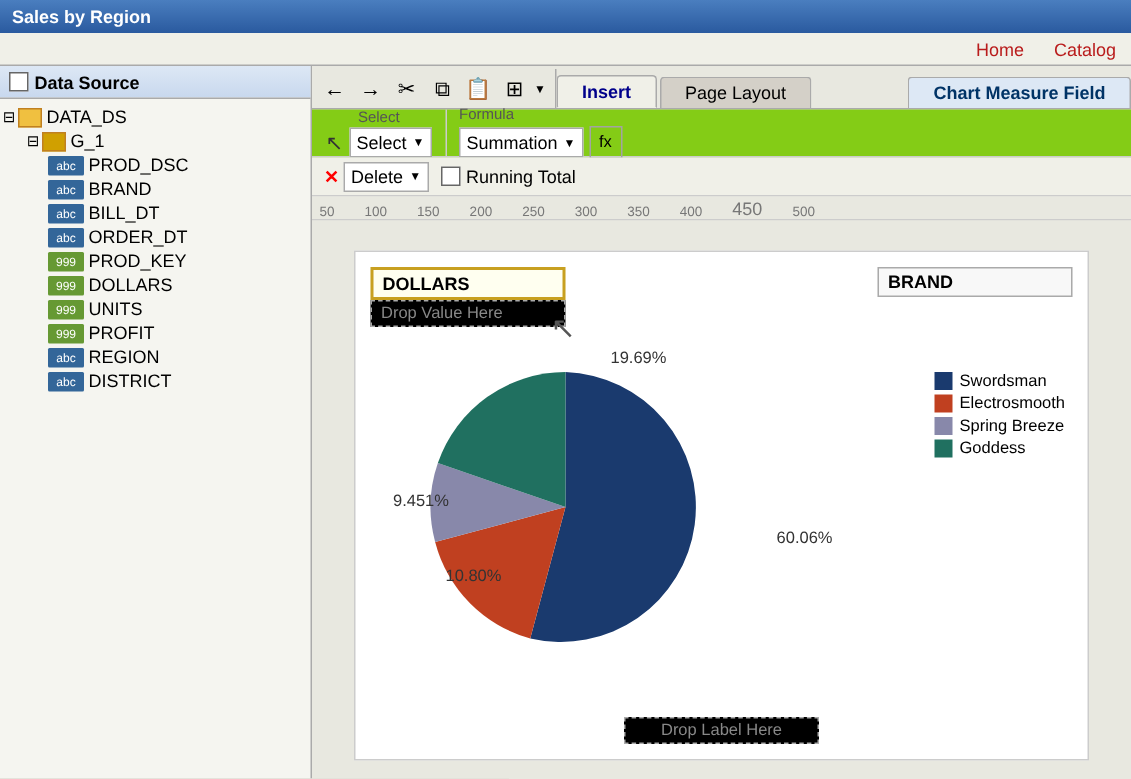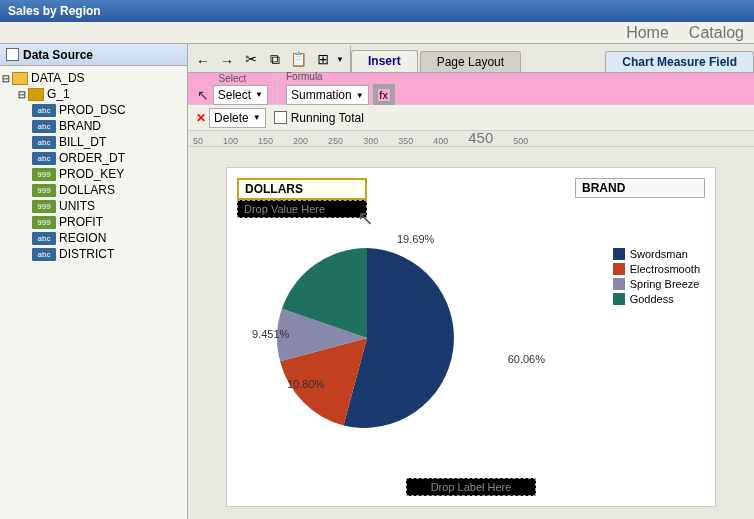--- a/index.html
+++ b/index.html
@@ -20,34 +20,34 @@
     
     .menu-bar {
       background: #f0f0e8;
       height: 22px;
       display: flex;
       align-items: center;
       border-bottom: 1px solid #aaa;
     }
     .menu-item {
       padding: 2px 10px;
-      font-size: 16px;
+      font-size: 12px;
       cursor: pointer;
-      color: #737373;
+      color: #b91c1c;
     }
 
     
     .main-container {
       display: flex;
       height: calc(519px - 22px - 22px);
     }
 
     
     .left-panel {
-      width: 188px;
+      width: 208px;
       background: #f5f5f0;
       border-right: 1px solid #aaa;
       display: flex;
       flex-direction: column;
     }
 
     .datasource-header {
       background: linear-gradient(to bottom, #dde8f5, #c8d8ee);
       border-bottom: 1px solid #aaa;
       padding: 3px 6px;
@@ -386,41 +386,41 @@
         <div style="display:flex; align-items:center; gap:0;">
           <button class="toolbar-icon-btn" title="Export" style="width:22px;">⊞</button>
           <button class="toolbar-icon-btn" style="width:12px; font-size:8px;">▼</button>
         </div>
       </div>
       <div class="toolbar-tab active">Insert</div>
       <div class="toolbar-tab">Page Layout</div>
       <div class="toolbar-tab-right">Chart Measure Field</div>
     </div>
 
-    <div style="display:flex; background:#f9a8d4; border-bottom:1px solid #ccc; height:32px;">
+    <div style="display:flex; background:#84cc16; border-bottom:1px solid #ccc; height:32px;">
 
       <div style="display:flex; flex-direction:column; align-items:center; border-right:1px solid #ccc; padding: 0 8px; justify-content:center; min-width:90px;">
         <span style="font-size:10px; color:#555; margin-bottom:1px;">Select</span>
         <div style="display:flex; align-items:center; gap:4px;">
           <span style="font-size:14px; color:#333;">↖</span>
           <div class="dropdown-btn">
             <span>Select</span>
             <span class="dropdown-arrow">▼</span>
           </div>
         </div>
       </div>
 
       <div style="display:flex; flex-direction:column; align-items:flex-start; padding: 0 8px; justify-content:center; gap:2px;">
         <span style="font-size:10px; color:#555;">Formula</span>
         <div style="display:flex; align-items:center; gap:4px;">
           <div class="dropdown-btn">
             <span>Summation</span>
             <span class="dropdown-arrow">▼</span>
           </div>
-          <button class="toolbar-icon-btn" title="Calculate" style="border:5px solid #a3a3a3; font-size:11px;">fx</button>
+          <button class="toolbar-icon-btn" title="Calculate" style="border:1px solid #a3a3a3; font-size:11px;">fx</button>
         </div>
       </div>
     </div>
 
     <div style="display:flex; background:#f0f0e8; border-bottom:1px solid #ccc; height:26px; align-items:center; padding: 0 8px; gap:8px;">
       <div style="display:flex; align-items:center; gap:3px;">
         <span class="x-icon">✕</span>
         <div class="dropdown-btn">
           <span>Delete</span>
           <span class="dropdown-arrow">▼</span>
@@ -434,21 +434,21 @@
 
     <div class="ruler">
       <span style="font-size:9px; color:#777; margin-right:20px;">50</span>
       <span style="font-size:9px; color:#777; margin-right:20px;">100</span>
       <span style="font-size:9px; color:#777; margin-right:20px;">150</span>
       <span style="font-size:9px; color:#777; margin-right:20px;">200</span>
       <span style="font-size:9px; color:#777; margin-right:20px;">250</span>
       <span style="font-size:9px; color:#777; margin-right:20px;">300</span>
       <span style="font-size:9px; color:#777; margin-right:20px;">350</span>
       <span style="font-size:9px; color:#777; margin-right:20px;">400</span>
-      <span style="font-size:15px; color:#777; margin-right:20px;">450</span>
+      <span style="font-size:12px; color:#777; margin-right:20px;">450</span>
       <span style="font-size:9px; color:#777;">500</span>
     </div>
 
     <div class="chart-area">
       <div class="chart-container">
 
         <div class="drop-zone-dollars">
           <span class="drop-label">DOLLARS</span>
           <span class="drop-placeholder">Drop Value Here</span>
           <span style="position:absolute; left:120px; top:28px; font-size:20px; color:#555;">↖</span>

